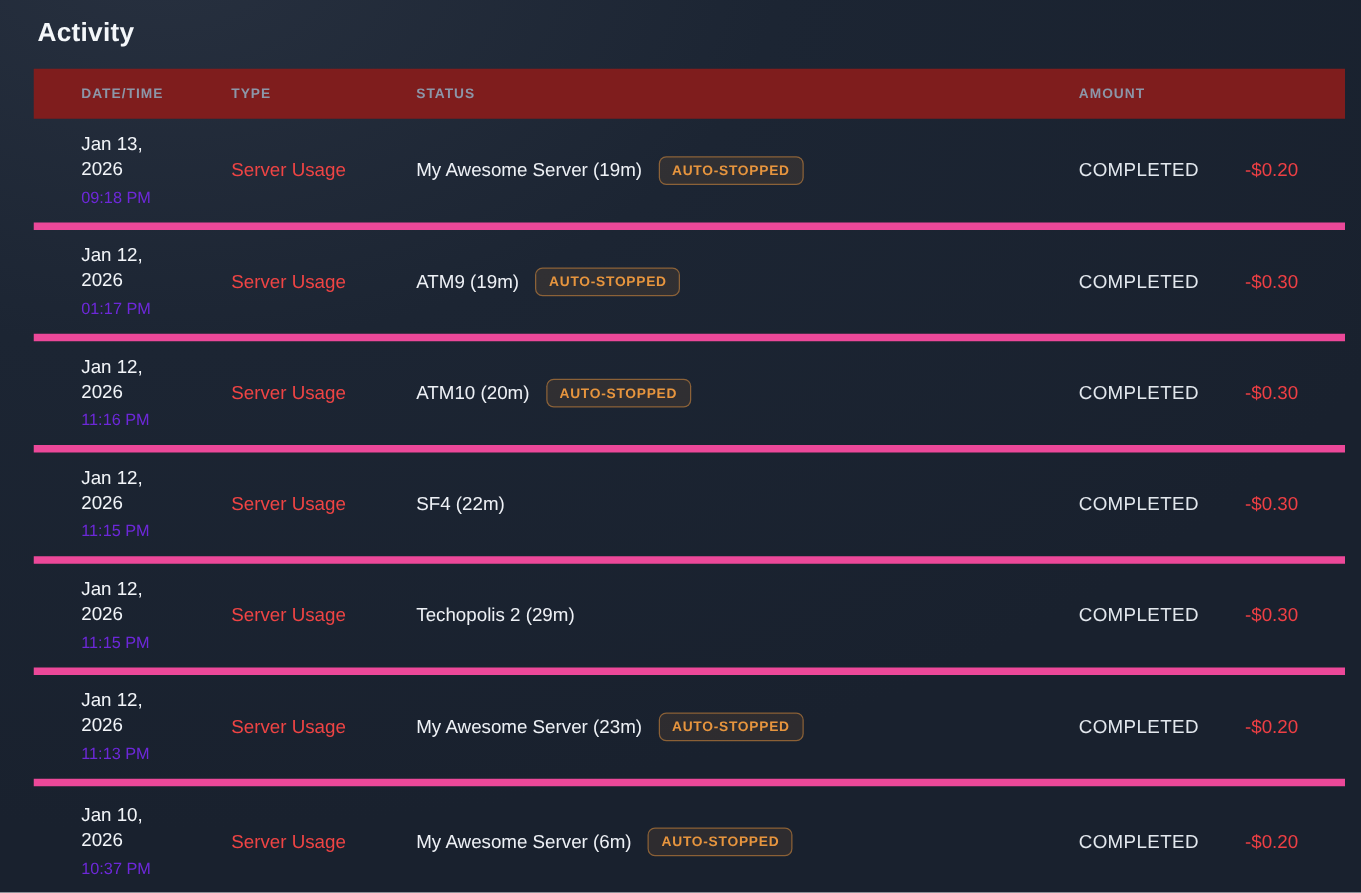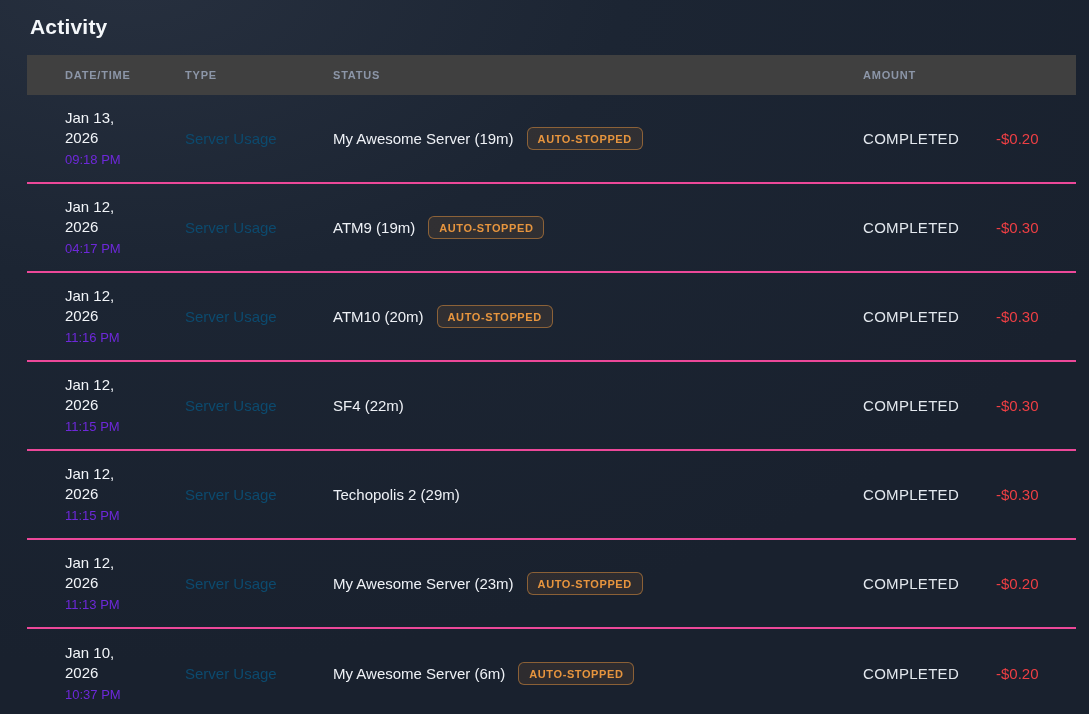--- a/index.html
+++ b/index.html
@@ -22,46 +22,46 @@
   .table-wrap {
     margin: 16px 13px 0 27px;
   }
   .grid-row {
     display: grid;
     grid-template-columns: 120px 148px 530px 133px 1fr;
     padding-left: 38px;
     align-items: center;
   }
   .thead {
-    background: #404040;
+    background: #7f1d1d;
     height: 40px;
   }
   .th {
     font-size: 11px;
     font-weight: 700;
     letter-spacing: 0.8px;
     color: #8c96a8;
     text-transform: uppercase;
   }
   .tr {
     height: 89px;
-    border-bottom: 2px solid #ec4899;
+    border-bottom: 6px solid #ec4899;
   }
   .tr:last-child { border-bottom: none; }
   .cell-date { line-height: 20px; font-size: 15px; color: #f2f5f9; }
   .date-text { display: block; max-width: 70px; }
   .time-text {
     display: block;
     font-size: 13px;
     color: #6d28d9;
     margin-top: 2px;
   }
   .type-link {
     font-size: 15px;
-    color: #0c4a6e;
+    color: #ef4444;
     cursor: pointer;
     text-decoration: none;
   }
   .cell-desc {
     display: flex;
     align-items: center;
     gap: 13px;
     font-size: 15px;
     color: #eef1f6;
   }
@@ -105,21 +105,21 @@
       <span>My Awesome Server (19m)</span>
       <span class="badge">AUTO-STOPPED</span>
     </div>
     <div class="cell-status">COMPLETED</div>
     <div class="cell-amount">-$0.20</div>
   </div>
 
   <div class="grid-row tr">
     <div class="cell-date">
       <span class="date-text">Jan 12, 2026</span>
-      <span class="time-text">04:17 PM</span>
+      <span class="time-text">01:17 PM</span>
     </div>
     <div>
       <a class="type-link">Server Usage</a>
     </div>
     <div class="cell-desc">
       <span>ATM9 (19m)</span>
       <span class="badge">AUTO-STOPPED</span>
     </div>
     <div class="cell-status">COMPLETED</div>
     <div class="cell-amount">-$0.30</div>

